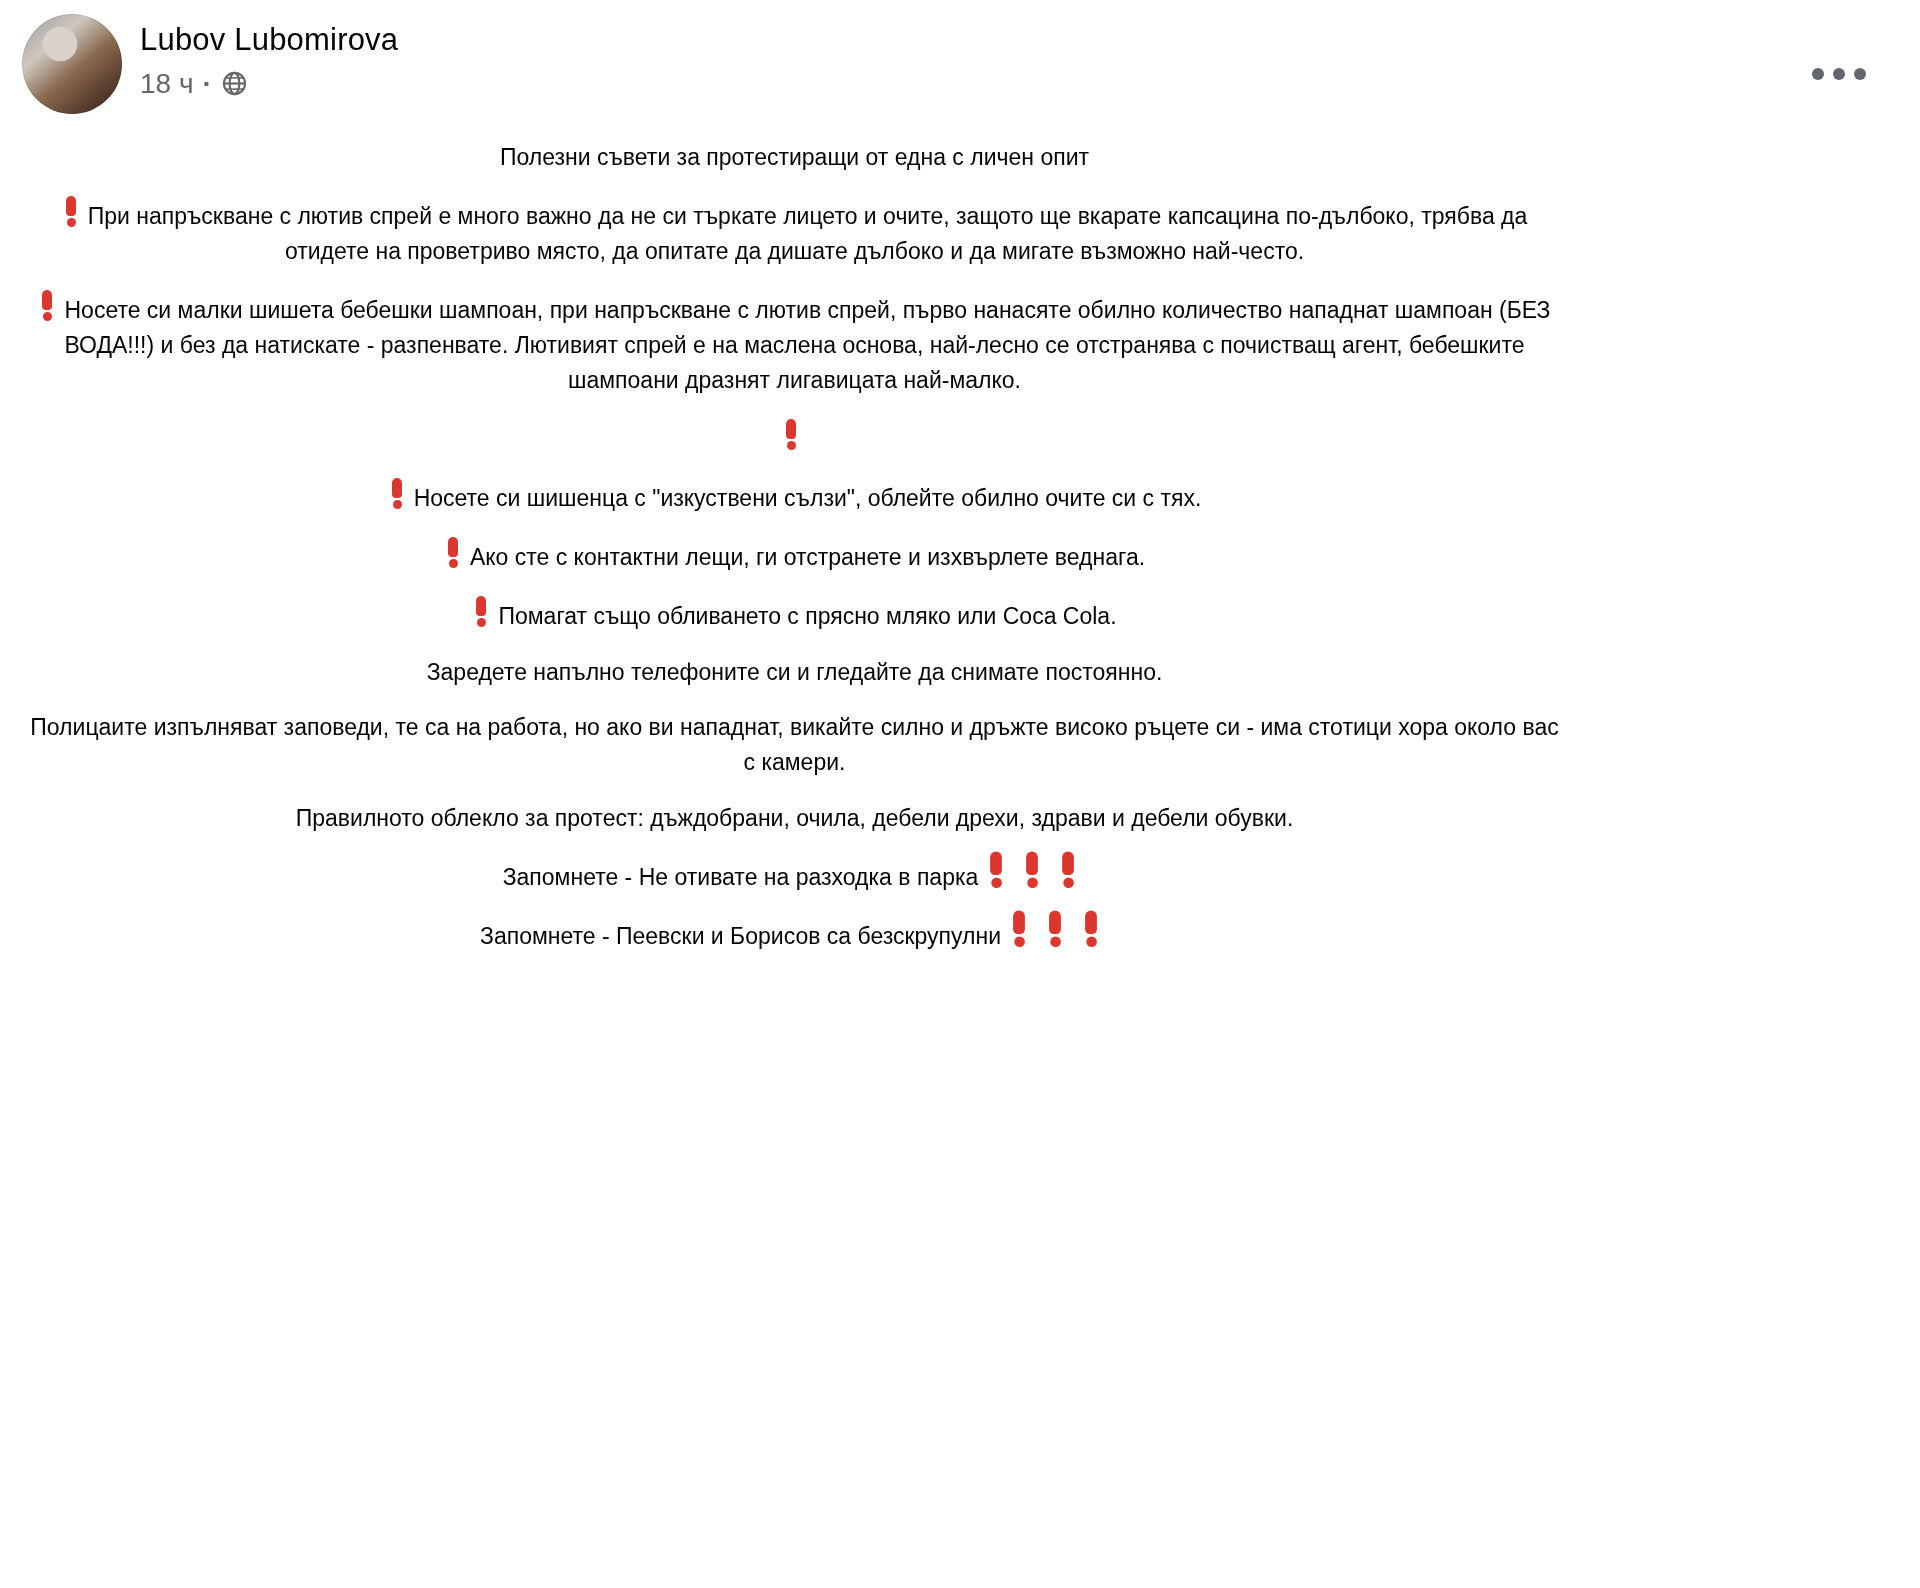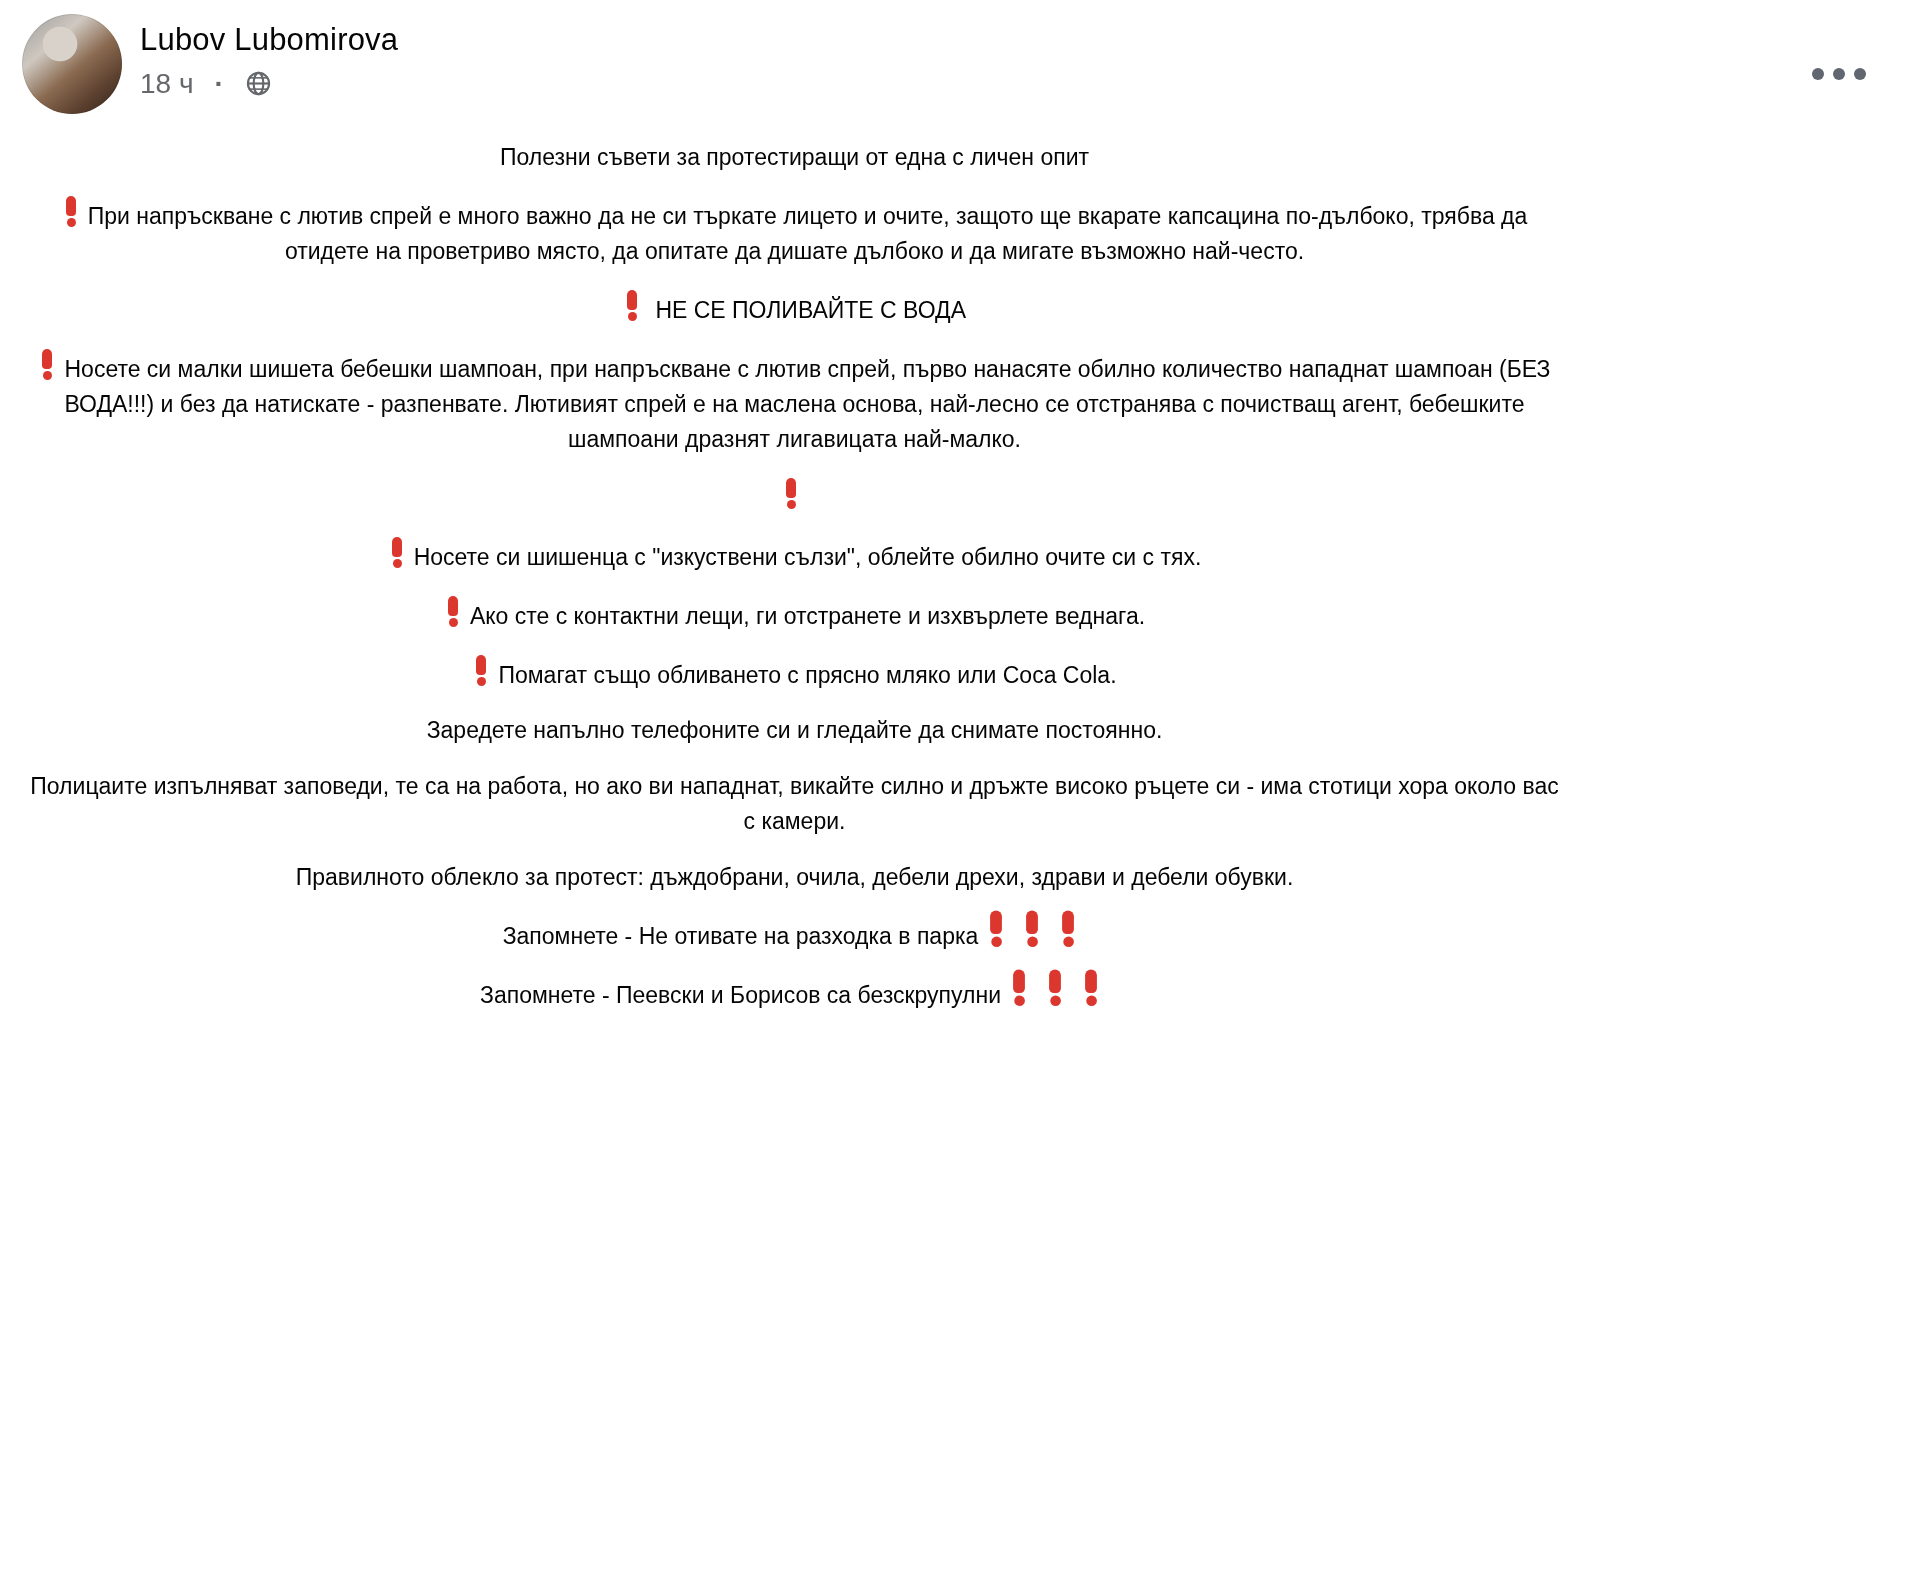--- a/index.html
+++ b/index.html
@@ -39,21 +39,21 @@
     font-weight:400;
     letter-spacing:.2px;
     color:var(--text);
     line-height:1.15;
     cursor:pointer;
   }
   .meta-row{
     margin-top:10px;
     display:flex;
     align-items:center;
-    gap:21px;
+    gap:9px;
     font-size:28px;
     color:var(--meta);
   }
   .meta-sep{font-weight:700;line-height:0;}
   .globe{width:27px;height:27px;display:inline-block;}
   .more-btn{
     margin-left:auto;
     margin-top:44px;
     margin-right:14px;
     display:flex;
@@ -135,21 +135,20 @@
     <button class="more-btn" aria-label="options">
       <i></i>
       <i></i>
       <i></i>
     </button>
   </div>
 
   <div class="post-body">
       <div class="para"><span>Полезни съвети за протестиращи от една с личен опит</span></div>
       <div class="para"><span class="excl"></span><span>При напръскване с лютив спрей е много важно да не си търкате лицето и очите, защото ще вкарате капсацина по-дълбоко, трябва да отидете на проветриво място, да опитате да дишате дълбоко и да мигате възможно най-често.</span></div>
-      <div class="para"><span class="excl"></span><span> НЕ СЕ ПОЛИВАЙТЕ С ВОДА</span></div>
       <div class="para"><span class="excl"></span><span>Носете си малки шишета бебешки шампоан, при напръскване с лютив спрей, първо нанасяте обилно количество нападнат шампоан (БЕЗ ВОДА!!!) и без да натискате - разпенвате. Лютивият спрей е на маслена основа, най-лесно се отстранява с почистващ агент, бебешките шампоани дразнят лигавицата най-малко.</span></div>
       <div class="para"><span class="excl"></span></div>
       <div class="para"><span class="excl"></span><span>Носете си шишенца с "изкуствени сълзи", облейте обилно очите си с тях.</span></div>
       <div class="para"><span class="excl"></span><span>Ако сте с контактни лещи, ги отстранете и изхвърлете веднага.</span></div>
       <div class="para"><span class="excl"></span><span>Помагат също обливането с прясно мляко или Coca Cola.</span></div>
       <div class="para"><span>Заредете напълно телефоните си и гледайте да снимате постоянно.</span></div>
       <div class="para"><span>Полицаите изпълняват заповеди, те са на работа, но ако ви нападнат, викайте силно и дръжте високо ръцете си - има стотици хора около вас с камери.</span></div>
       <div class="para"><span>Правилното облекло за протест: дъждобрани, очила, дебели дрехи, здрави и дебели обувки.</span></div>
       <div class="para"><span>Запомнете - Не отивате на разходка в парка</span><span class="excl trail"></span><span class="excl trail"></span><span class="excl trail"></span></div>
       <div class="para"><span>Запомнете - Пеевски и Борисов са безскрупулни</span><span class="excl trail"></span><span class="excl trail"></span><span class="excl trail"></span></div>

